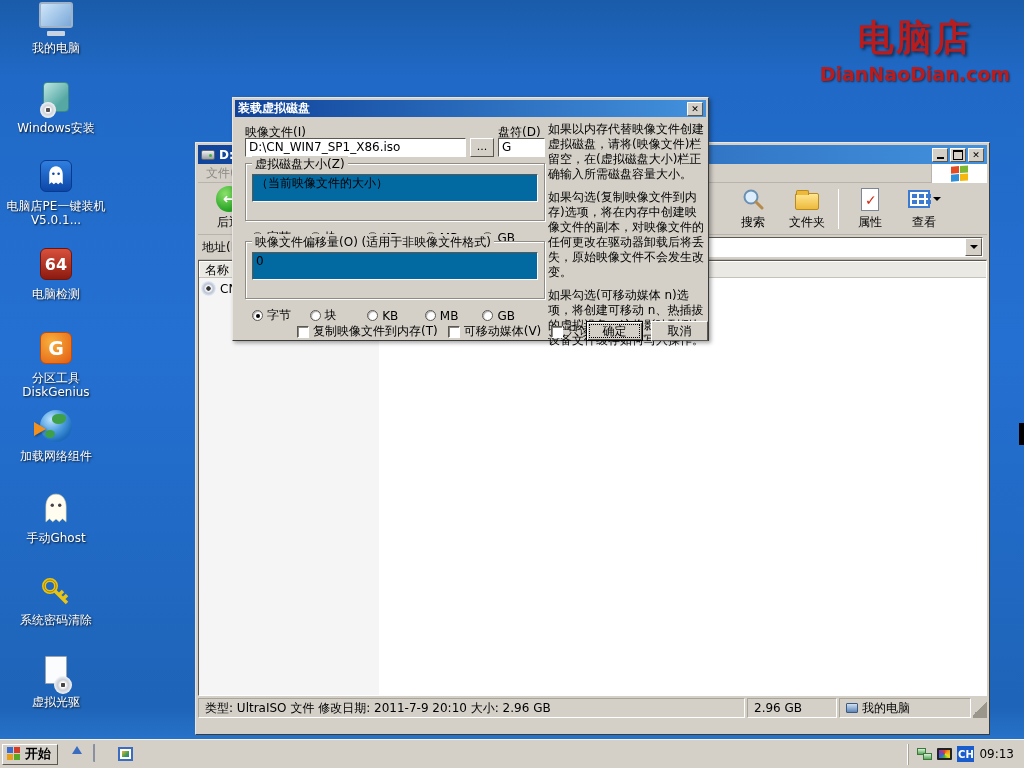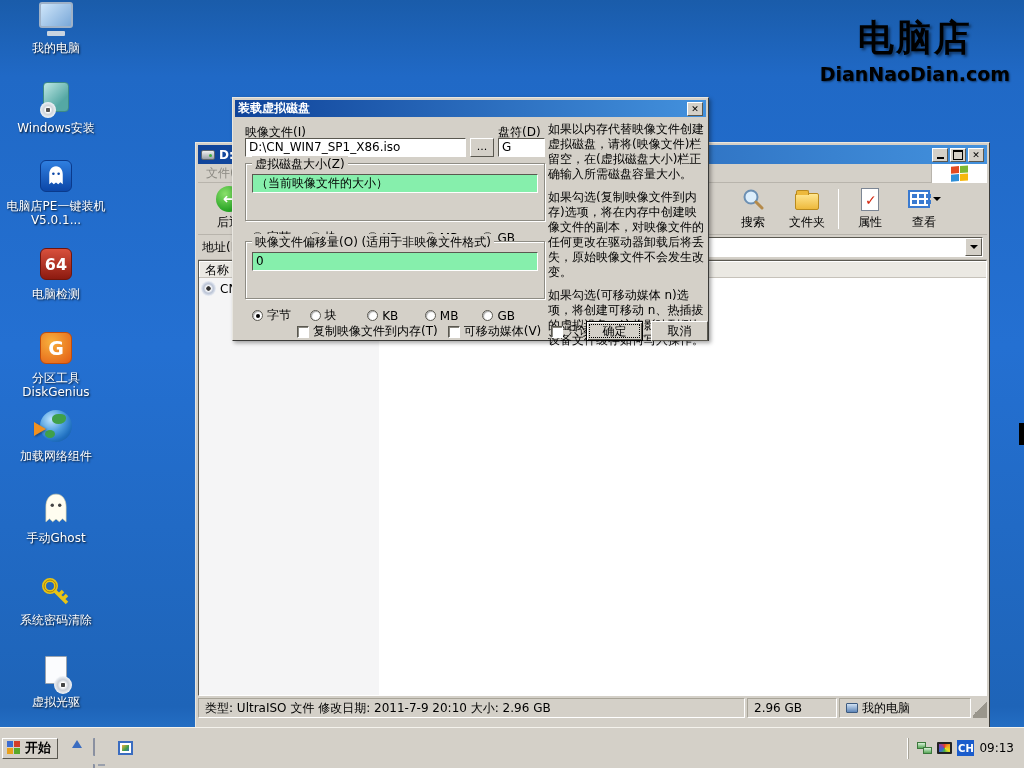--- a/index.html
+++ b/index.html
@@ -36,21 +36,21 @@
   .ic-globe .land { position:absolute; width:14px; height:10px; background:#3fa04a; border-radius:50% 40% 60% 50%; top:4px; left:12px; }
   .ic-globe .land2 { position:absolute; width:10px; height:8px; background:#3fa04a; border-radius:50%; bottom:4px; left:5px; }
   .ic-arrow { position:absolute; left:-6px; top:12px; width:0; height:0;
     border-top:7px solid transparent; border-bottom:7px solid transparent; border-left:12px solid #f09020;
     filter:drop-shadow(1px 1px 1px rgba(0,0,0,.4)); }
   
   .ic-page { width:22px; height:28px; background:#fbfcfe; border:1px solid #9aa4b0; margin:0 auto; border-radius:1px; }
   .ic-cd-b { position:absolute; right:2px; bottom:-2px; width:18px; height:18px; border-radius:50%;
     background:radial-gradient(circle,#444 16%,#fff 20%,#c9ced6 42%,#eef1f5 68%,#a3abb5 100%); }
   
-  .logo { position:absolute; right:14px; top:14px; text-align:center; color:#000000; }
+  .logo { position:absolute; right:14px; top:14px; text-align:center; color:#b91c1c; }
   .logo .t1 { font-size:36px; font-weight:bold; letter-spacing:2px; text-shadow:2px 2px 3px rgba(0,0,0,.5); }
   .logo .t2 { font-size:19px; font-weight:bold; text-shadow:1px 1px 2px rgba(0,0,0,.5); }
   
   .raised { border:1px solid; border-color:#ffffff #5a5850 #5a5850 #ffffff; background:#d4d0c8; }
   .titlebar { background:linear-gradient(90deg,#10449a,#4391dd); color:#fff; font-weight:bold;
     display:flex; align-items:center; padding:0 3px; }
   .capbtn { width:16px; height:14px; background:#d4d0c8; border:1px solid; border-color:#fff #5a5850 #5a5850 #fff;
     margin-left:2px; display:flex; align-items:center; justify-content:center; font-size:9px; color:#000; }
   .capbtn.min:after { content:""; width:7px; height:2px; background:#000; margin-top:7px; }
   .capbtn.max:after { content:""; width:8px; height:7px; border:1px solid #000; border-top-width:2px; }
@@ -102,34 +102,34 @@
   
   .dialog { position:absolute; left:232px; top:97px; width:477px; height:244px;
     background:#d4d0c8; border:1px solid; border-color:#e8e6e0 #3a3a38 #3a3a38 #e8e6e0; padding:2px; box-shadow:2px 2px 4px rgba(0,0,0,.35); }
   .dialog .titlebar { height:17px; font-size:12px; }
   .dlg-body { position:relative; height:222px; font-size:12px; }
   .lbl-abs { position:absolute; }
   .field { position:absolute; height:19px; background:#fff; border:1px solid; border-color:#5a5850 #fff #fff #5a5850; padding:1px 3px; line-height:15px; white-space:nowrap; overflow:hidden; font-size:12px; }
   .browse-btn { position:absolute; width:24px; height:19px; font-size:11px; line-height:15px; text-align:center; }
   .groupbox { position:absolute; border:1px solid #8e8c84; box-shadow:1px 1px 0 #fff, inset 1px 1px 0 #fff; }
   .legend { position:absolute; top:-8px; left:6px; background:#d4d0c8; padding:0 3px; white-space:nowrap; }
-  .gb-input { position:absolute; left:6px; top:10px; right:6px; height:19px; background:#86efac; border:1px solid; border-color:#5a5850 #fff #fff #5a5850; padding:1px 3px; line-height:15px; }
+  .gb-input { position:absolute; left:6px; top:10px; right:6px; height:28px; background:#0369a1; border:1px solid; border-color:#5a5850 #fff #fff #5a5850; padding:1px 3px; line-height:15px; }
   .unit-row { position:absolute; left:6px; right:4px; top:34px; display:flex; }
   .unit-row .ritem { flex:1; display:flex; align-items:center; gap:4px;margin-top:31px; }
   .radio { width:11px; height:11px; border-radius:50%; background:#fff; border:1px solid #5a5850; box-shadow:inset 1px 1px 1px #aaa; position:relative; flex:0 0 auto; }
   .radio.on:after { content:""; position:absolute; left:3px; top:3px; width:4px; height:4px; border-radius:50%; background:#000; }
   .checkbox { width:12px; height:12px; background:#fff; border:1px solid; border-color:#5a5850 #fff #fff #5a5850; box-shadow:inset 1px 1px 0 #8a8880; flex:0 0 auto; }
   .help { position:absolute; left:313px; top:5px; width:160px; line-height:15px; }
   .help p { margin-bottom:8px; }
   .chk-row { position:absolute; left:14px; top:206px; display:flex; align-items:center; gap:4px; white-space:nowrap;margin-left:48px; }
   .chk-row .citem { display:flex; align-items:center; gap:4px; margin-right:6px; }
   .btn { position:absolute; top:204px; width:57px; height:20px; background:#d4d0c8; border:1px solid; border-color:#fff #5a5850 #5a5850 #fff; text-align:center; line-height:18px; font-size:12px; }
   .btn.default { border:1px solid #000; box-shadow:inset 1px 1px 0 #fff, inset -1px -1px 0 #5a5850; outline:1px dotted #000; outline-offset:-4px; }
   
-  .taskbar { position:absolute; left:0; bottom:0; width:1024px; height:26px; background:#d4d0c8; border-top:1px solid #f4f2ec; display:flex; align-items:center; padding:20px 2px; }
+  .taskbar { position:absolute; left:0; bottom:0; width:1024px; height:26px; background:#d4d0c8; border-top:1px solid #f4f2ec; display:flex; align-items:center; padding:14px 2px; }
   .start-btn { height:21px; display:flex; align-items:center; gap:4px; padding:0 6px 0 4px; background:#d4d0c8; border:1px solid; border-color:#fff #5a5850 #5a5850 #fff; font-weight:bold; font-size:13px; }
   .start-logo { width:14px; height:14px; display:grid; grid-template-columns:6px 6px; grid-template-rows:6px 6px; gap:1px; }
   .start-logo i:nth-child(1){background:#3c6cd0;} .start-logo i:nth-child(2){background:#d43c28;}
   .start-logo i:nth-child(3){background:#e8a01c;} .start-logo i:nth-child(4){background:#58a828;}
   .ql { display:flex; align-items:center; gap:8px; margin-left:10px; }
   .ql-ico { width:17px; height:16px; position:relative; }
   .airbrush { width:14px; height:8px; background:linear-gradient(180deg,#c8ccd4,#8a8e98); border-radius:2px; margin-top:7px; }
   .airbrush:before { content:""; position:absolute; left:4px; top:0px; width:0; height:0; border-left:5px solid transparent; border-right:5px solid transparent; border-bottom:8px solid #3a6cc0; }
   .mon16 { width:15px; height:11px; border:2px solid #8a90a0; border-radius:2px; background:linear-gradient(135deg,#9fd0f8,#2f6fc0); margin-top:1px; }
   .mon16:after { content:""; display:block; width:7px; height:2px; background:#9aa0ac; margin:10px auto 0; }

